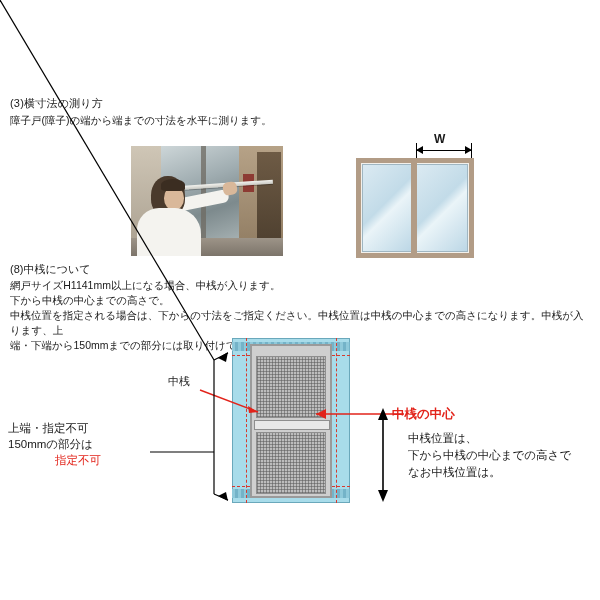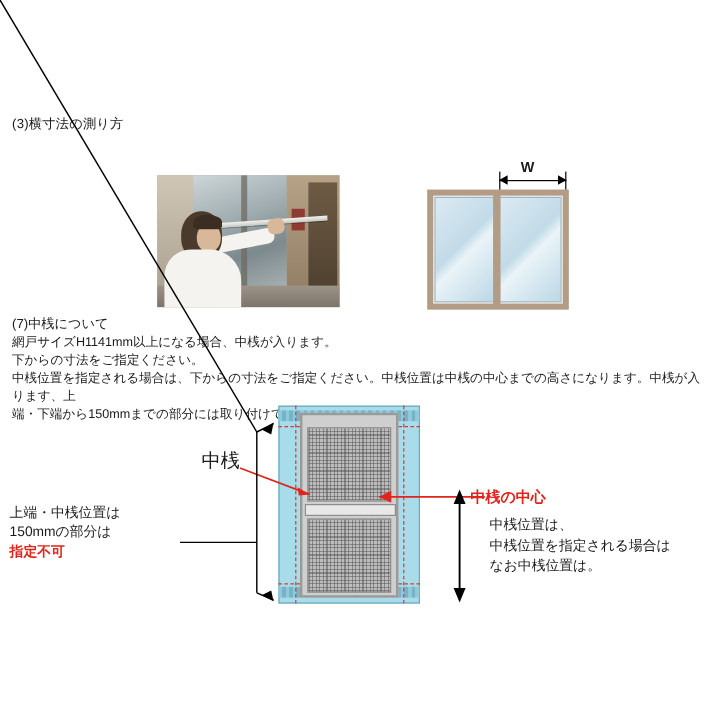--- a/index.html
+++ b/index.html
@@ -265,37 +265,38 @@
   .diagram .railtop { top: 4px; }
   .diagram .railbot { top: 151px; }
 
   
   .lbl {
     position: absolute;
     font-size: 11px;
   }
   .lbl-nakazan {
     left: 168px; top: 374px;
-    font-size: 16px;
+    font-size: 11px;
   }
   .lbl-center {
     left: 392px; top: 406px;
     color: #e2231a;
     font-size: 12.5px;
     font-weight: bold;
   }
   .lbl-left-block {
     left: 8px; top: 420px;
     font-size: 11.5px;
     line-height: 16px;
     width: 140px;
   }
   .lbl-left-red {
     color: #e2231a;
-    font-weight: bold;
+    font-weight: normal;
+    text-align: center;
   }
   .lbl-right-block {
     left: 408px; top: 430px;
     font-size: 11.5px;
     line-height: 17px;
     width: 185px;
   }
 
   svg.leader {
     position: absolute;
@@ -303,20 +304,21 @@
     width: 600px; height: 600px;
     pointer-events: none;
   }
 </style>
 </head>
 <body>
 
 <div class="page">
 
   <div class="sec3-title">(3)横寸法の測り方</div>
+  <div class="sec3-line">障子戸(障子)の端から端までの寸法を水平に測ります。</div>
 
   <div class="photo">
     <div class="wallL"></div>
     <div class="glass"></div>
     <div class="mull"></div>
     <div class="wallR"></div>
     <div class="doorR"></div>
     <div class="panelred"></div>
     <div class="floor"></div>
     <div class="person-arm"></div>
@@ -334,24 +336,24 @@
     <div class="pane paneR"></div>
     <div class="mullion"></div>
     <div class="dim-line"></div>
     <div class="dim-tick-l"></div>
     <div class="dim-tick-r"></div>
     <div class="arrow-l"></div>
     <div class="arrow-r"></div>
     <div class="dim-label">W</div>
   </div>
 
-  <div class="sec4-title">(7)中桟について</div>
+  <div class="sec4-title">(8)中桟について</div>
   <div class="sec4-lines">
     <div>網戸サイズH1141mm以上になる場合、中桟が入ります。</div>
-    <div>下からの寸法をご指定ください。</div>
+    <div>下から中桟の中心までの高さで。</div>
     <div>中桟位置を指定される場合は、下からの寸法をご指定ください。中桟位置は中桟の中心までの高さになります。中桟が入ります、上</div>
     <div>端・下端から150mmまでの部分には取り付けできません。</div>
   </div>
 
   <div class="diagram">
     <div class="outer"></div>
     <div class="railtop"></div>
     <div class="railbot"></div>
     <div class="dash-v1"></div>
     <div class="dash-v2"></div>
@@ -382,24 +384,24 @@
 
     <line x1="383" y1="414" x2="383" y2="496" stroke="#000" stroke-width="1.6"></line>
     <polygon points="383,408 378,420 388,420" fill="#000"></polygon>
     <polygon points="383,502 378,490 388,490" fill="#000"></polygon>
   </svg>
 
   <div class="lbl lbl-nakazan">中桟</div>
   <div class="lbl lbl-center">中桟の中心</div>
 
   <div class="lbl lbl-left-block">
-    <div>上端・中桟位置は</div>
+    <div>上端・指定不可</div>
     <div>150mmの部分は</div>
     <div class="lbl-left-red">指定不可</div>
   </div>
 
   <div class="lbl lbl-right-block">
     <div>中桟位置は、</div>
-    <div>中桟位置を指定される場合は</div>
+    <div>下から中桟の中心までの高さで</div>
     <div>なお中桟位置は。</div>
   </div>
 
 </div>
 
 </body></html>

